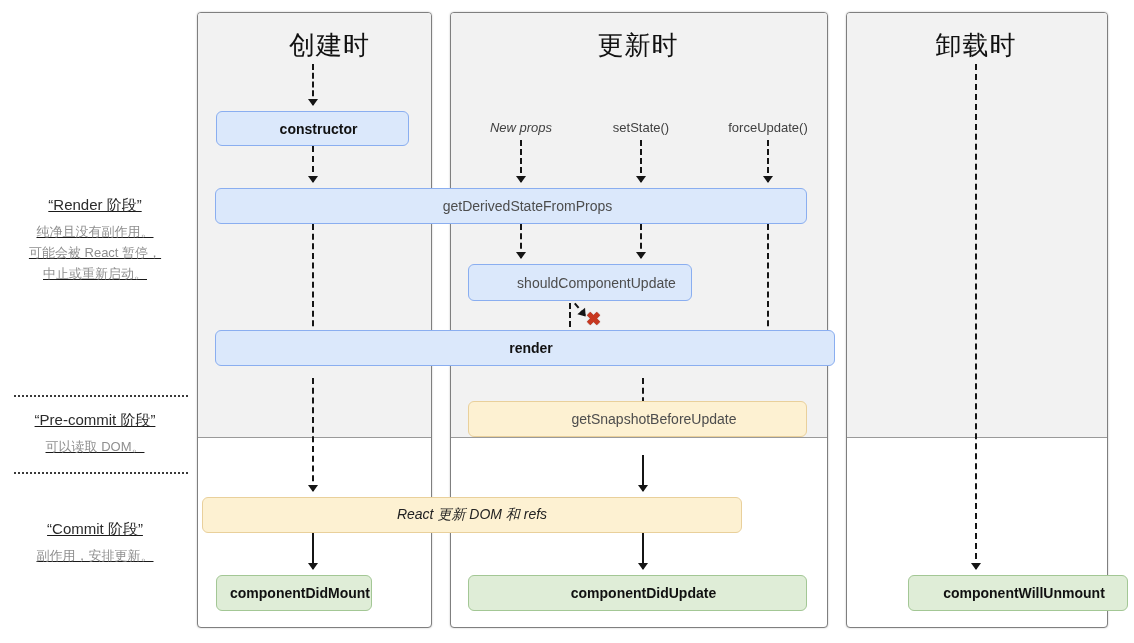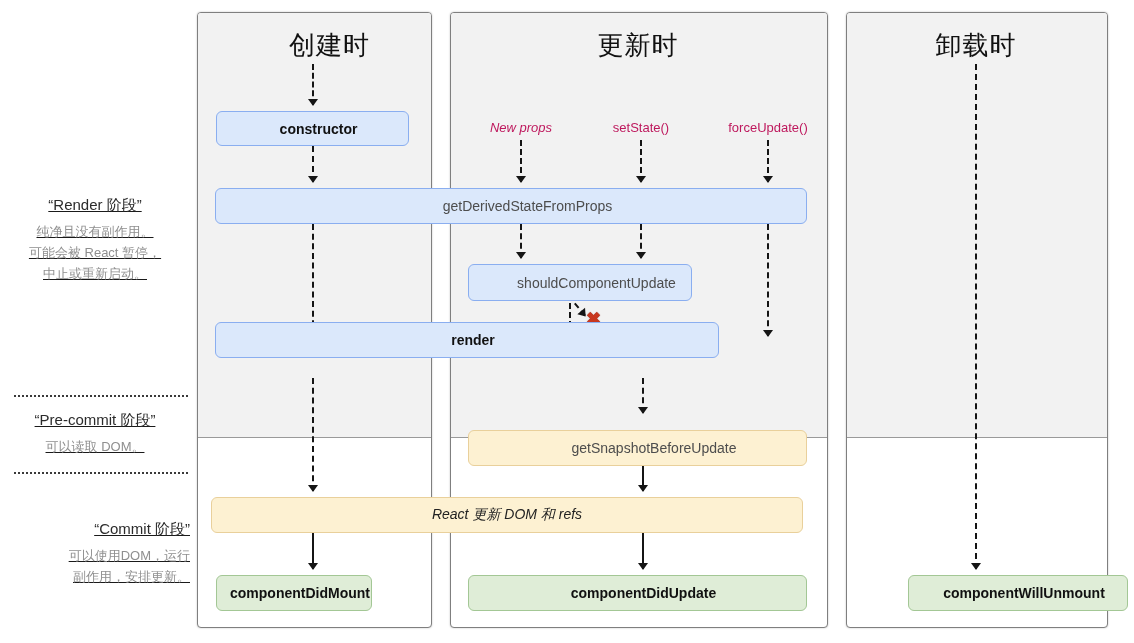--- a/index.html
+++ b/index.html
@@ -32,21 +32,21 @@
   }
   .blue   { background:#dbe8fb; border:1px solid #8aaef0; }
   .yellow { background:#fdf1d2; border:1px solid #e9d09b; }
   .green  { background:#dfedd7; border:1px solid #a3c795; }
   .common { font-weight:700; color:#111;padding-left:12px; }
   .rare   { font-weight:400; color:#4d4d4d;padding-left:33px; }
   .em     { font-style:italic; color:#222; }
   
   .trigger {
     position:absolute; width:110px; text-align:center;
-    font-size:13px; color:#be185d;
+    font-size:13px; color:#404040;
   }
   .trigger.italic { font-style:italic; }
   
   .arrow { position:absolute; width:0; }
   .arrow.dashed { border-left:2px dashed #151515; }
   .arrow.solid  { border-left:2px solid  #151515; }
   .arrow::after {
     content:""; position:absolute; left:-6px; bottom:-6px;
     border:5px solid transparent; border-top:7px solid #151515;
   }
@@ -82,24 +82,23 @@
 
   <div class="phase" style="top:411px;">
     <div class="phase-title">“Pre-commit 阶段”</div>
     <div class="phase-desc">
       <span>可以读取 DOM。</span>
     </div>
   </div>
 
   <div class="divider" style="top:472px;"></div>
 
-  <div class="phase" style="top:520px;text-align:right;">
+  <div class="phase" style="top:520px;">
     <div class="phase-title">“Commit 阶段”</div>
     <div class="phase-desc">
-      <span>可以使用DOM，运行</span>
       <span>副作用，安排更新。</span>
     </div>
   </div>
 
   <div class="panel" style="left:197px; width:233px;">
     <div class="panel-top"></div>
   </div>
   <div class="panel" style="left:450px; width:376px;">
     <div class="panel-top"></div>
   </div>
@@ -135,20 +134,20 @@
   <div class="arrow dashed" style="left:642px; top:378px; height:35px;"></div>
   <div class="arrow dashed" style="left:975px; top:64px;  height:505px;"></div>
 
   <div class="arrow solid" style="left:642px; top:455px; height:36px;"></div>
   <div class="arrow solid" style="left:312px; top:533px; height:36px;"></div>
   <div class="arrow solid" style="left:642px; top:533px; height:36px;"></div>
 
   <div class="box blue common" style="left:216px; top:111px; width:193px; height:35px;">constructor</div>
   <div class="box blue rare" style="left:215px; top:188px; width:592px; height:36px;">getDerivedStateFromProps</div>
   <div class="box blue rare" style="left:468px; top:264px; width:224px; height:37px;">shouldComponentUpdate</div>
-  <div class="box blue common" style="left:215px; top:322px; width:504px; height:36px;text-align:right;">render</div>
-  <div class="box yellow rare" style="left:468px; top:430px; width:339px; height:36px;">getSnapshotBeforeUpdate</div>
-  <div class="box yellow em" style="left:211px; top:497px; width:592px; height:36px;">React 更新 DOM 和 refs</div>
+  <div class="box blue common" style="left:215px; top:330px; width:620px; height:36px;text-align:right;">render</div>
+  <div class="box yellow rare" style="left:468px; top:401px; width:339px; height:36px;">getSnapshotBeforeUpdate</div>
+  <div class="box yellow em" style="left:202px; top:497px; width:540px; height:36px;">React 更新 DOM 和 refs</div>
   <div class="box green common" style="left:216px; top:575px; width:156px; height:36px;">componentDidMount</div>
   <div class="box green common" style="left:468px; top:575px; width:339px; height:36px;">componentDidUpdate</div>
   <div class="box green common" style="left:874px; top:575px; width:220px; height:36px;margin-left:34px;">componentWillUnmount</div>
 
 </div>
 
 </body></html>

